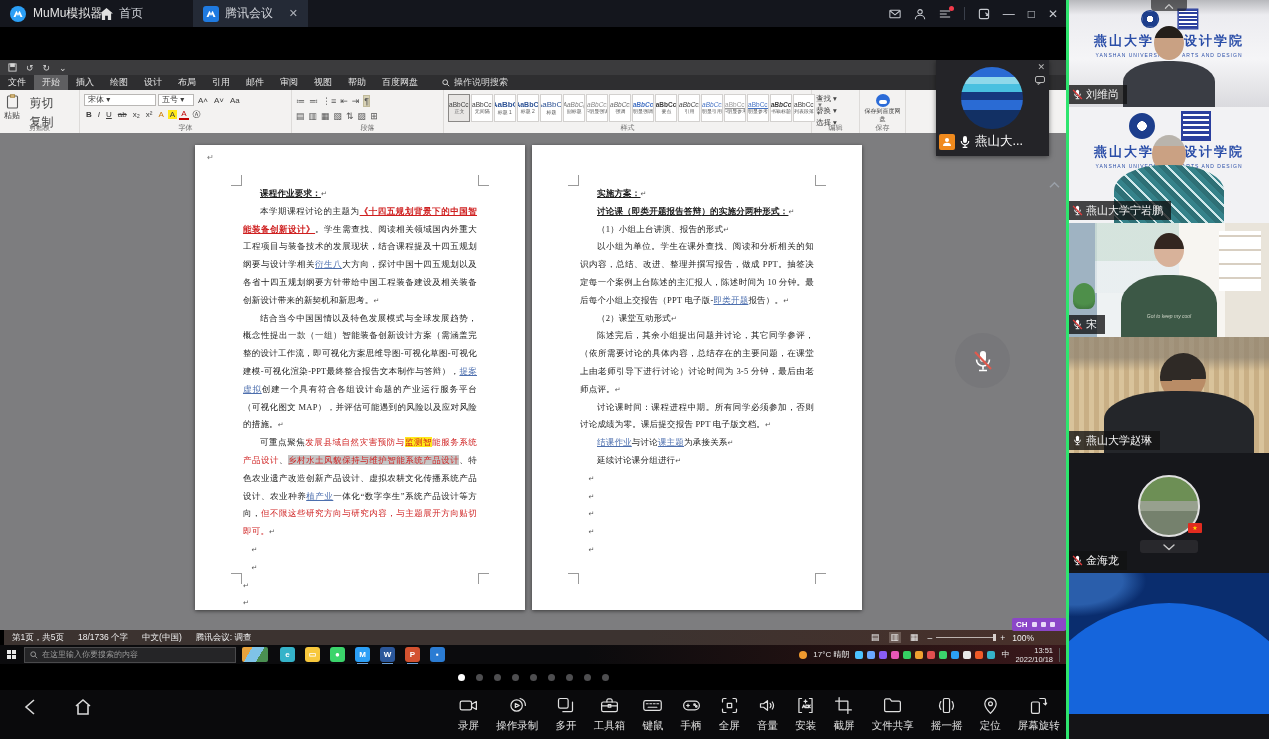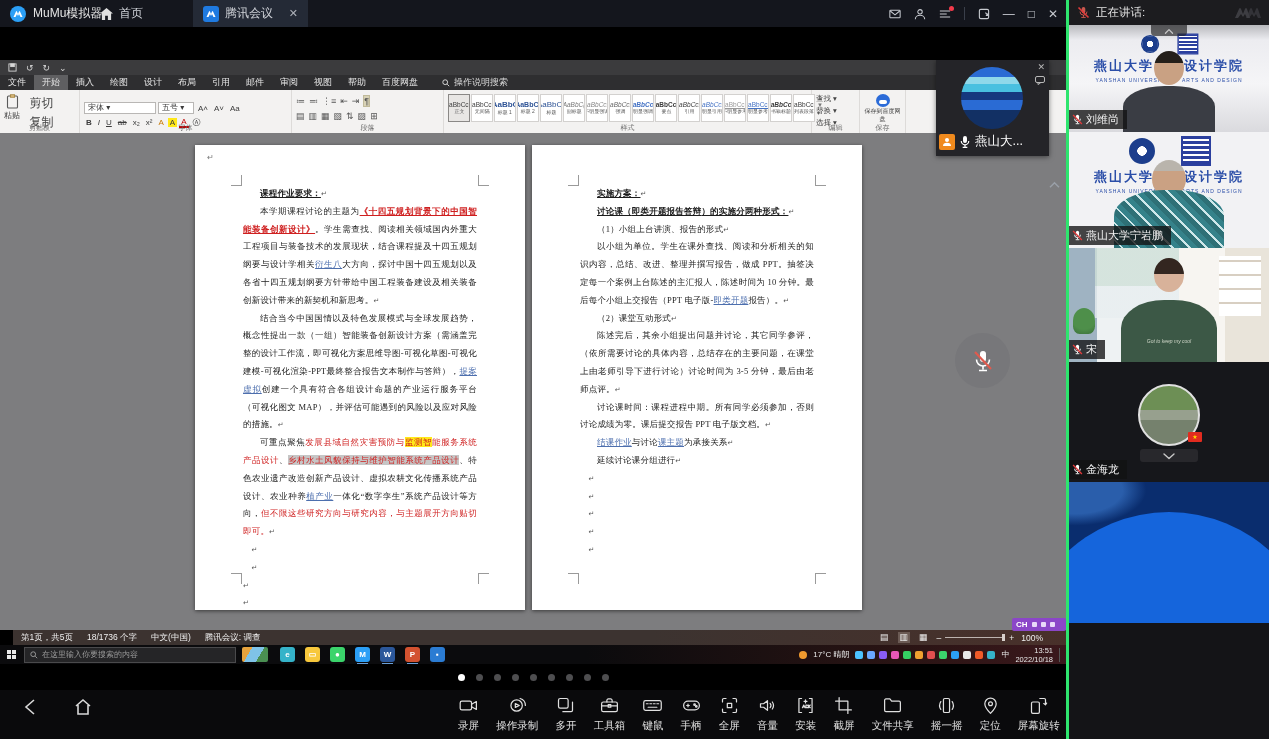--- a/index.html
+++ b/index.html
@@ -99,21 +99,21 @@
   .run.hg{background:#c6c6c6;}
   .run.m{color:#555;font-size:7px;font-family:"Liberation Sans",sans-serif;}
   .cmark{position:absolute;width:10px;height:10px;}
   .cmark.tl{left:36px;top:30px;border-left:1px solid #9a9a9a;border-top:1px solid #9a9a9a;border-left:none;border-top:none;border-right:1px solid #9a9a9a;border-bottom:1px solid #9a9a9a;}
   .cmark.tr{right:36px;top:30px;border-left:1px solid #9a9a9a;border-bottom:1px solid #9a9a9a;}
   .cmark.bl{left:36px;bottom:26px;border-right:1px solid #9a9a9a;border-top:1px solid #9a9a9a;}
   .cmark.br{right:36px;bottom:26px;border-left:1px solid #9a9a9a;border-top:1px solid #9a9a9a;}
   .straymark{position:absolute;left:12px;top:8px;font-size:8px;color:#777;font-family:"Liberation Sans",sans-serif;}
 
   
-  .wstatus{position:absolute;left:13px;top:630px;width:1066px;height:15px;background:linear-gradient(90deg,#3c3330 0 60%,#49302a);color:#efefef;font-size:8.5px;display:flex;}
+  .wstatus{position:absolute;left:4px;top:630px;width:1066px;height:15px;background:linear-gradient(90deg,#3c3330 0 60%,#49302a);color:#efefef;font-size:8.5px;display:flex;}
   .wstatus .lft{display:flex;gap:14px;margin-left:8px;align-items:center;}
   .wstatus .rgt{margin-left:auto;display:flex;gap:7px;align-items:center;margin-right:36px;}
   .viewico{font-size:9px;line-height:9px;padding:1px 2px;}
   .viewico.on{background:#6b5a54;}
   .zslider{display:flex;align-items:center;gap:4px;}
   .ztrack{width:60px;height:1px;background:#bdb3af;position:relative;}
   .zthumb{position:absolute;right:0px;top:-3px;width:3px;height:7px;background:#d8d0cc;}
 
   
   .taskbar{position:absolute;left:0;top:645px;width:1066px;height:19px;background:linear-gradient(90deg,#0b0b0d 0 55%,#2a1414 85%,#3a181c);display:flex;align-items:center;}
@@ -329,21 +329,21 @@
         <span>粘贴</span>
       </span>
       <span class="clipcol" id="clipboard-items">
           <span>剪切</span>
           <span>复制</span>
           <span>格式刷</span>
         </span>
       <span class="rglabel">剪贴板</span>
     </div>
     <div class="rgroup" style="width:212px;">
-      <div class="fontrow" style="margin-top:10px;">
+      <div class="fontrow" style="margin-top:2px;">
         <span class="fbox" style="width:64px;"><span>宋体</span> ▾</span>
         <span class="fbox" style="width:28px;"><span>五号</span> ▾</span>
         <span class="fbtn">A˄</span>
         <span class="fbtn">A˅</span>
         <span class="fbtn">Aa</span>
       </div>
       <div class="fontrow" style="margin-top:3px;">
         <span class="fbtn bld">B</span>
         <span class="fbtn itl">I</span>
         <span class="fbtn und">U</span>
@@ -781,37 +781,20 @@
         <rect x="9" y="2" width="6" height="11" rx="3" fill="#fff"></rect>
         <path d="M5.5 10.5 a6.5 6.5 0 0 0 13 0" stroke="#fff" stroke-width="1.6" fill="none"></path>
         <path d="M12 17 V20.5 M8 21.5 H16" stroke="#fff" stroke-width="1.6" fill="none"></path>
         <path d="M4 3 L20 20" stroke="#e05a4e" stroke-width="2.2"></path>
       </svg>
   </div>
 
   <div class="greenline"></div>
 
   <div class="sidebar">
-    <div class="sbheader">
-      <span class="hmic">
-        <svg viewBox="0 0 13 13">
-            <rect x="4.7" y="1" width="3.6" height="6.4" rx="1.8" fill="#c9584e"></rect>
-            <path d="M3 5.6 a3.5 3.5 0 0 0 7 0" stroke="#c9584e" fill="none"></path>
-            <path d="M6.5 9 V10.8 M4.3 11.4 H8.7" stroke="#c9584e" fill="none"></path>
-            <path d="M1.5 1.5 L11.5 11.5" stroke="#e23b3b" stroke-width="1.6"></path>
-          </svg>
-      </span>
-      <span>正在讲话:</span>
-      <span class="watermark">
-        <svg viewBox="0 0 26 13" fill="#46464b">
-            <path d="M0 12 L4 3 Q5 1 6 3 L8 8 L10 3 Q11 1 12 3 L15 12 L12 12 L10 8 L8 11 L6 8 L3 12 Z"></path>
-            <path d="M11 12 L15 3 Q16 1 17 3 L19 8 L21 3 Q22 1 23 3 L26 12 L23 12 L21 8 L19 11 L17 8 L14 12 Z" opacity=".7"></path>
-          </svg>
-      </span>
-    </div>
     <div id="participant-list">
         <div class="vtile t-banner-light" style="height: 107px;">
           <div class="bnr">
       <div class="logos">
               <span class="lg-round"></span>
               <span class="lg-maze"></span>
             </div>
       <div class="bcn">燕山大学　与设计学院</div>
       <div class="ben">YANSHAN UNIVERSITY    OF ARTS AND DESIGN</div>
           </div>
@@ -876,20 +859,37 @@
               <svg viewBox="0 0 12 12">
                 <rect x="4.3" y="0.8" width="3.4" height="6" rx="1.7" fill="#fff"></rect>
                 <path d="M2.8 5.2 a3.2 3.2 0 0 0 6.4 0" stroke="#fff" fill="none"></path>
                 <path d="M6 8.4 V10 M4 10.6 H8" stroke="#fff" fill="none"></path>
                 <path d="M1.2 1.2 L10.8 10.8" stroke="#e23b3b" stroke-width="1.5"></path>
               </svg>
             </span>
             <span class="nname">宋</span>
           </div>
         </div>
+        <div class="vtile t-wood-room" style="height: 116px;">
+          <div class="slats"></div>
+          <div class="psn">
+            <div class="head"></div>
+            <div class="torso"></div>
+          </div>
+          <div class="ntag">
+            <span class="nmic">
+              <svg viewBox="0 0 12 12">
+                <rect x="4.3" y="0.8" width="3.4" height="6" rx="1.7" fill="#fff"></rect>
+                <path d="M2.8 5.2 a3.2 3.2 0 0 0 6.4 0" stroke="#fff" fill="none"></path>
+                <path d="M6 8.4 V10 M4 10.6 H8" stroke="#fff" fill="none"></path>
+              </svg>
+            </span>
+            <span class="nname">燕山大学赵琳</span>
+          </div>
+        </div>
         <div class="vtile t-avatar-dark" style="height: 120px;">
           <div class="ava">
             <span class="flag">★</span>
           </div>
           <div class="chv down">
             <svg viewBox="0 0 14 8" fill="none" stroke="currentColor" stroke-width="1.4" stroke-linecap="round" stroke-linejoin="round">
               <path d="M2 2 L7 6.5 L12 2"></path>
             </svg>
           </div>
           <div class="ntag">

